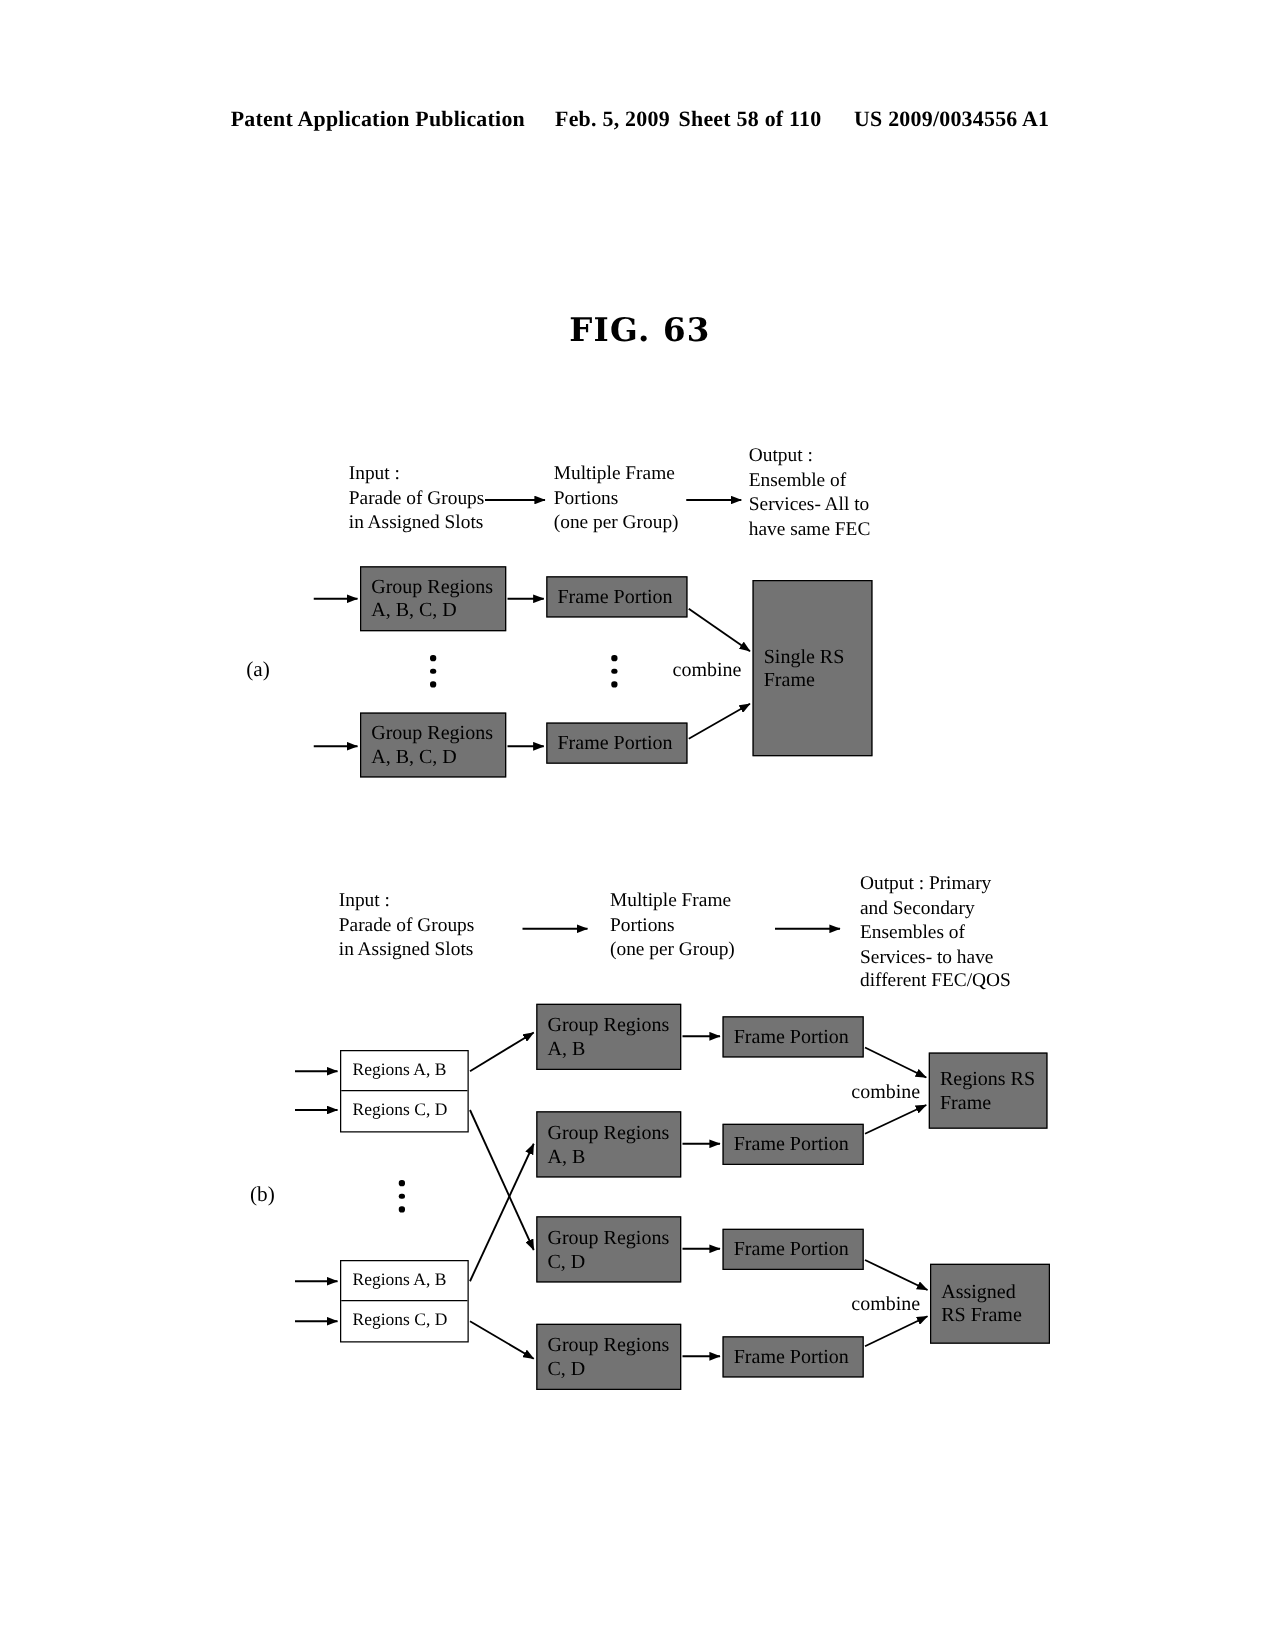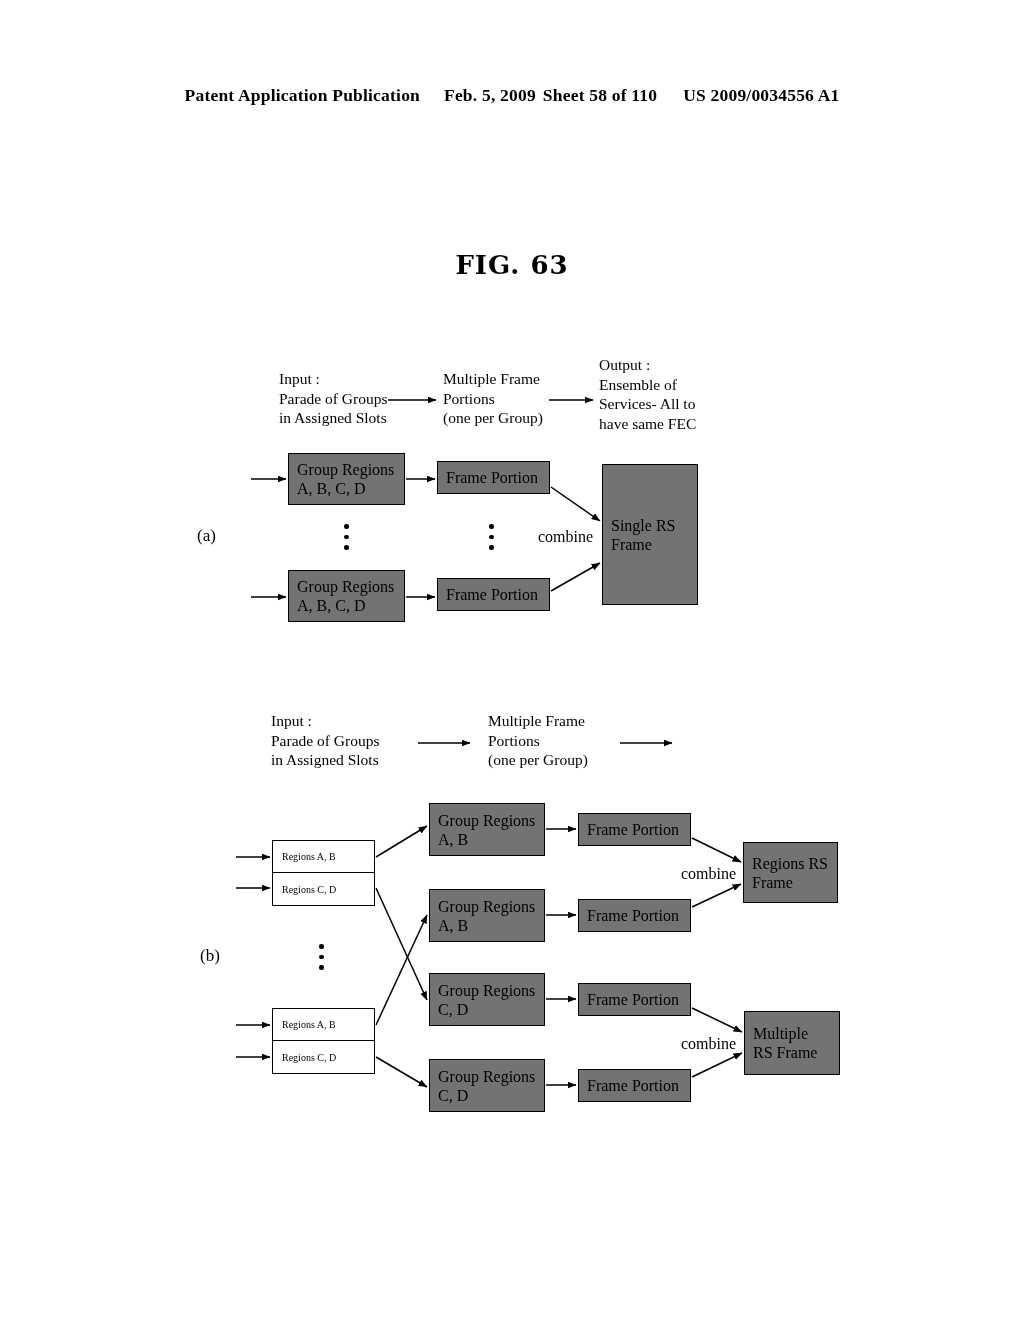--- a/index.html
+++ b/index.html
@@ -38,21 +38,21 @@
     position:absolute;border:1.6px solid #000;background:#737373;
     box-sizing:border-box;display:flex;align-items:center;
     font-size:16px;line-height:19px;
   }
   .box .inner{padding:0 8px;width:100%;}
 
   
   .stack{position:absolute;border:1.6px solid #000;background:#fff;box-sizing:border-box;}
   .stack .cell{
     height:50%;box-sizing:border-box;display:flex;align-items:center;
-    padding-left:9px;font-size:10px;
+    padding-left:9px;font-size:14px;
   }
   .stack .cell.top{border-bottom:1.6px solid #000;}
 
   
   svg.arrows{position:absolute;left:0;top:0;width:1024px;height:1320px;overflow:visible;}
 
   
   .vdots{position:absolute;width:5px;}
   .vdots i{display:block;width:4.5px;height:4.5px;border-radius:50%;background:#000;margin-bottom:6px;}
 
@@ -123,20 +123,25 @@
     </div>
 
   <div class="section-letter" style="left:200px;top:946px;">(b)</div>
 
   <div class="txt" style="left:271px;top:711px;width:155px;">Input :
 Parade of Groups
 in Assigned Slots</div>
   <div class="txt" style="left:488px;top:711px;width:140px;">Multiple Frame
 Portions
 (one per Group)</div>
+  <div class="txt" style="left:688px;top:697px;width:165px;">Output : Primary
+and Secondary
+Ensembles of
+Services- to have
+different FEC/QOS</div>
 
   <div class="stack" style="left:272px;top:840px;width:103px;height:66px;">
     <div class="cell top">Regions A, B</div>
     <div class="cell">Regions C, D</div>
   </div>
   <div class="stack" style="left:272px;top:1008px;width:103px;height:66px;">
     <div class="cell top">Regions A, B</div>
     <div class="cell">Regions C, D</div>
   </div>
 
@@ -182,21 +187,21 @@
   <div class="lbl" style="left:681px;top:1034px;">combine</div>
 
   <div class="box" style="left:743px;top:842px;width:95px;height:61px;">
     <div class="inner">
       <div>Regions RS</div>
       <div>Frame</div>
     </div>
   </div>
   <div class="box" style="left:744px;top:1011px;width:96px;height:64px;">
     <div class="inner">
-      <div>Multiple</div>
+      <div>Assigned</div>
       <div>RS Frame</div>
     </div>
   </div>
 
   <div class="vdots" style="left:319px;top:944px;">
       <i></i>
       <i></i>
       <i></i>
     </div>
 

